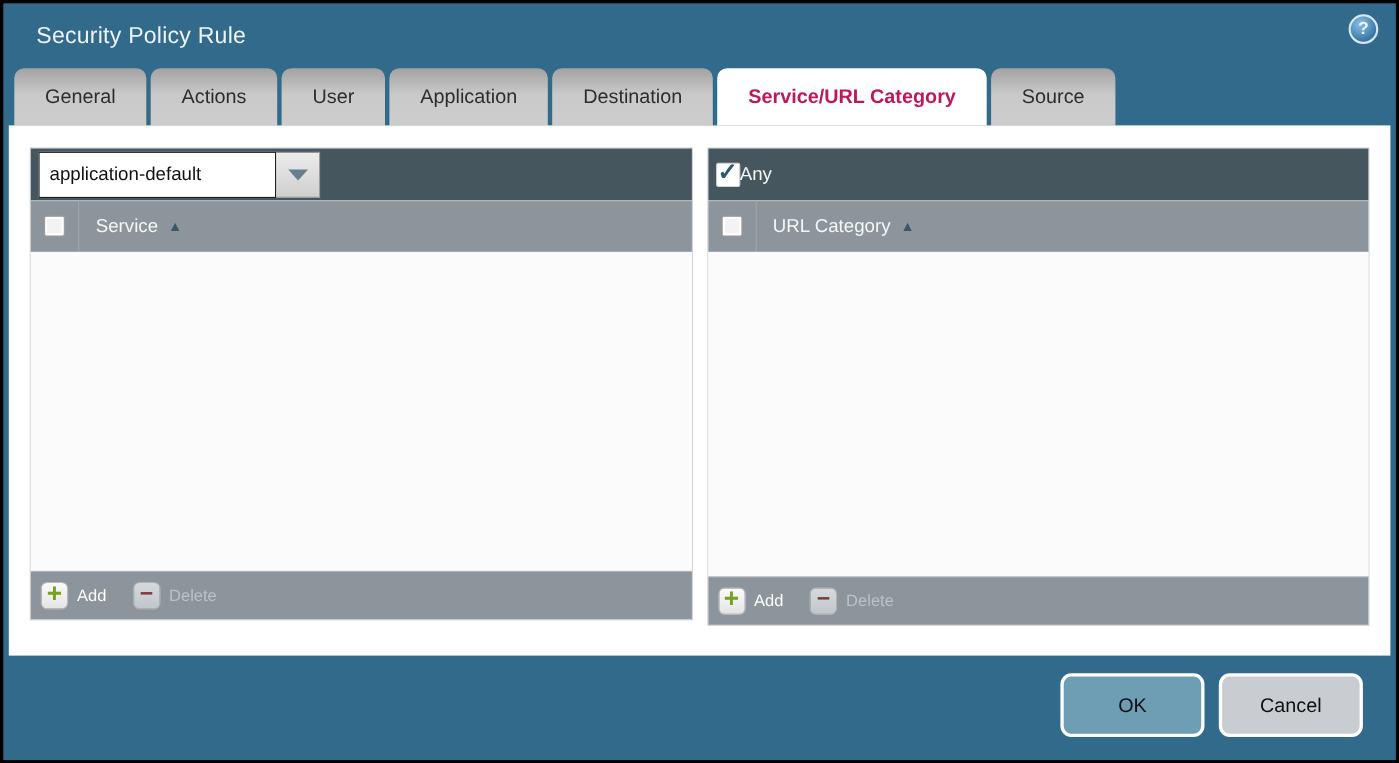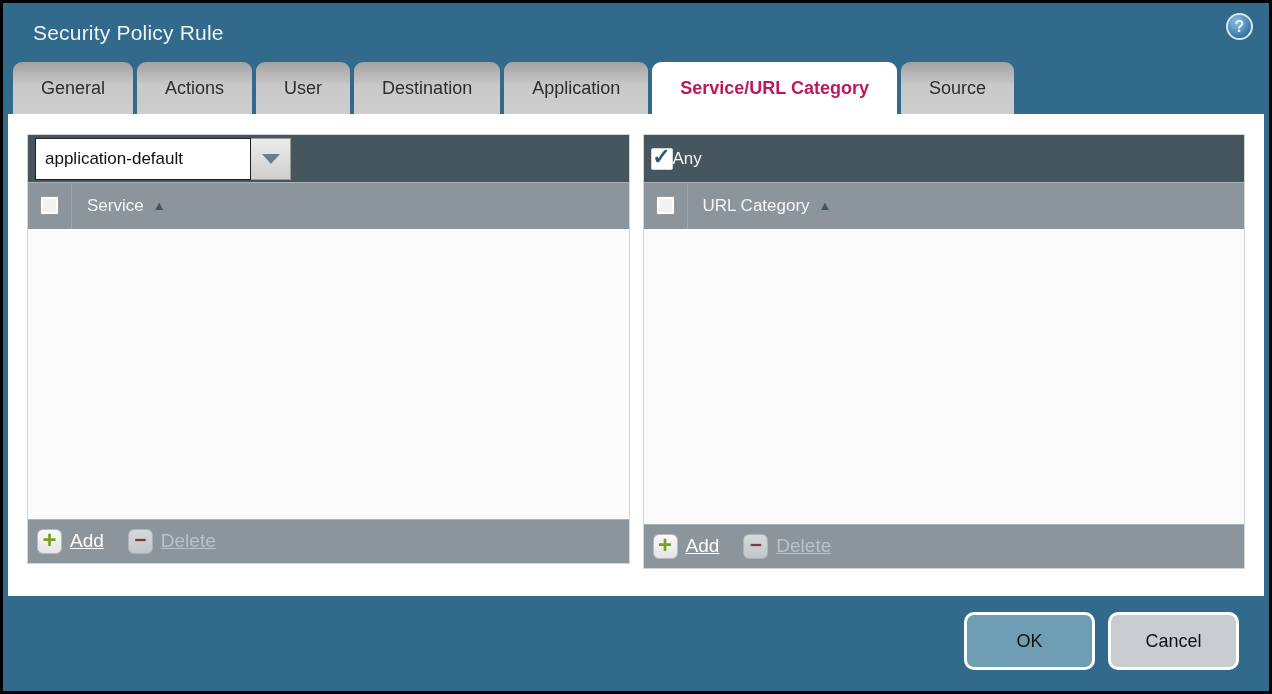--- a/index.html
+++ b/index.html
@@ -110,21 +110,21 @@
   .tbtn { display: flex; align-items: center; gap: 8px; margin-right: 24px; cursor: pointer; }
   .isq {
     width: 25px; height: 25px; border-radius: 6px;
     background: linear-gradient(#FAFAFA, #E4E4E4);
     border: 1px solid #B9B9B9;
     display: grid; place-items: center; font-weight: 700;
   }
   .isq .plus { color: #76A21E; font-size: 24px; line-height: 1; margin-top: -3px; }
   .isq.del { background: linear-gradient(#D6DADD, #C0C6CA); border-color: #ADB3B7; }
   .isq .minus { color: #7E3B3B; font-size: 21px; line-height: 1; margin-top: -3px; }
-  .tlabel { color: #FFFFFF; font-size: 19px; text-decoration: underline; }
+  .tlabel { color: #FFFFFF; font-size: 15px; }
   .tlabel.dim { color: #B9C2C7; }
   
   .actions { position: absolute; right: 30px; bottom: 21px; display: flex; gap: 13px; }
   .btn {
     width: 131px; height: 58px;
     border-radius: 10px; border: 3px solid #FFFFFF;
     font-size: 18px; color: #101010;
     font-family: "Liberation Sans", sans-serif;
     cursor: pointer;
   }
@@ -138,22 +138,22 @@
 
   <div class="titlebar">
     <span class="title">Security Policy Rule</span>
     <span class="help">?</span>
   </div>
 
   <div class="tabs">
     <div class="tab">General</div>
     <div class="tab">Actions</div>
     <div class="tab">User</div>
+    <div class="tab">Application</div>
     <div class="tab">Destination</div>
-    <div class="tab">Application</div>
     <div class="tab active">Service/URL Category</div>
     <div class="tab">Source</div>
   </div>
 
   <div class="content">
 
     <div class="panel">
       <div class="ptoolbar">
         <div class="combo">
           <span class="combo-value">application-default</span>

